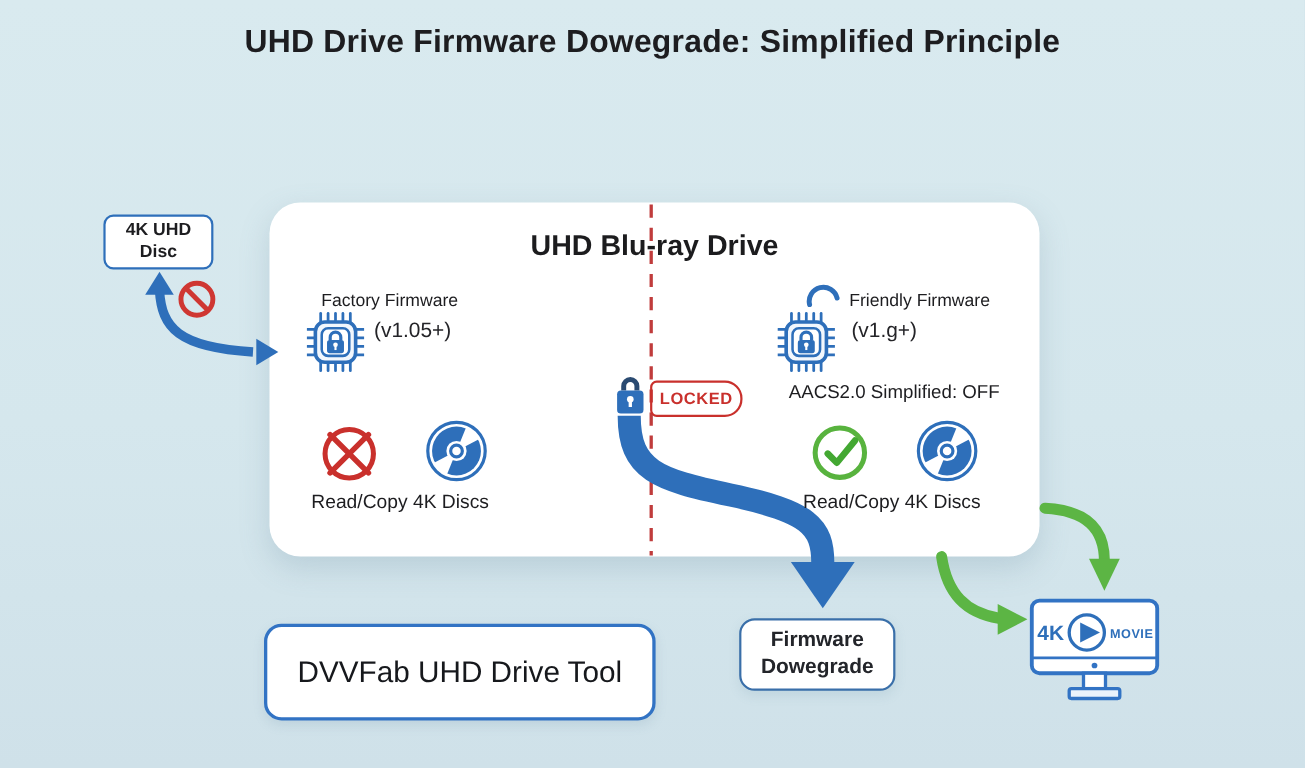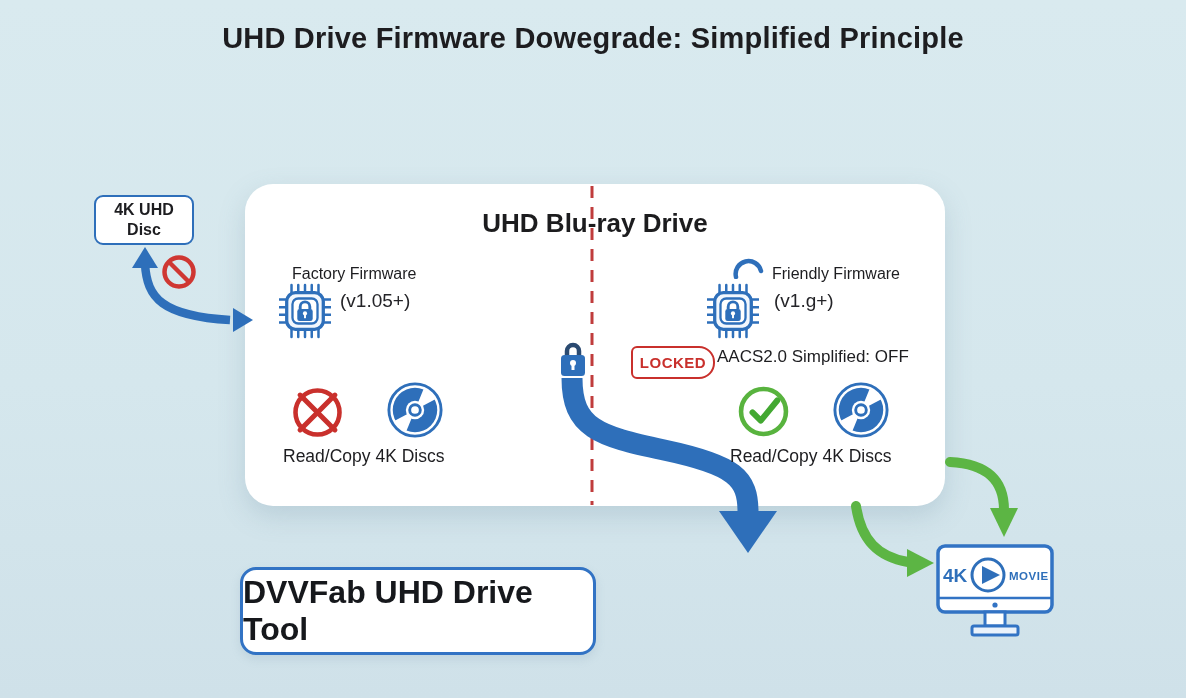--- a/index.html
+++ b/index.html
@@ -17,24 +17,24 @@
   .zc{z-index:3;}
   .fw-name{font-size:16px;font-weight:400;color:#1d1d20;white-space:nowrap;}
   .fw-ver{font-size:19px;font-weight:400;color:#242428;white-space:nowrap;}
   .fw-prot{font-size:17px;font-weight:500;color:#1d1d20;white-space:nowrap;}
   .fw-cap{font-size:17.5px;font-weight:400;color:#1d1d20;white-space:nowrap;}
   .disc-box{left:94px;top:195px;width:100px;height:50px;background:#fff;border:2.5px solid #2e6fba;
          border-radius:9px;display:flex;align-items:center;justify-content:center;text-align:center;
          font-size:16px;font-weight:700;color:#1d1d20;line-height:1.25;padding:7px;box-sizing:border-box;}
   .locked-tag{left:591px;top:346px;width:80px;height:29px;border:2.5px solid #c9302c;
          border-radius:6px 16px 16px 6px;color:#c9302c;font-size:15px;font-weight:700;
-         letter-spacing:.5px;display:flex;align-items:center;justify-content:center;background:transparent;margin-left:40px;}
+         letter-spacing:.5px;display:flex;align-items:center;justify-content:center;background:transparent;}
   .tool-box{left:240px;top:567px;width:350px;height:82px;background:#fff;border:3px solid #3273c4;
          border-radius:16px;display:flex;align-items:center;justify-content:center;
-         font-size:32px;font-weight:700;color:#16181c;box-shadow:0 4px 10px rgba(110,145,165,.18);}
+         font-size:27px;font-weight:400;color:#16181c;box-shadow:0 4px 10px rgba(110,145,165,.18);}
   .downgrade-box{left:672px;top:562px;width:138px;height:62px;background:#fff;border:2.5px solid #3a6fa9;
          border-radius:14px;display:flex;flex-direction:column;align-items:center;justify-content:center;
          font-size:19px;font-weight:600;color:#23252a;line-height:1.3;box-shadow:0 4px 10px rgba(110,145,165,.15);}
 </style>
 </head>
 <body>
 
 <div class="stage">
 
   <div class="abs title">UHD Drive Firmware Dowegrade: Simplified Principle</div>
@@ -166,20 +166,24 @@
     <path d="M30,30 L51,19 A23,23 0 0 0 39,8 Z" fill="#ffffff"></path>
     <path d="M30,30 L9,41 A23,23 0 0 0 21,52 Z" fill="#ffffff"></path>
     <circle cx="30" cy="30" r="9.5" fill="#ffffff"></circle>
     <circle cx="30" cy="30" r="5.5" fill="#ffffff" stroke="#2e6fba" stroke-width="3"></circle>
   </svg>
   <div class="abs zc fw-cap" style="left:730px;top:446px">Read/Copy 4K Discs</div>
 
   <div class="abs tool-box zc">
     <span>DVVFab UHD Drive Tool</span>
   </div>
+  <div class="abs downgrade-box zc">
+    <span>Firmware</span>
+    <span>Dowegrade</span>
+  </div>
 
   <svg class="abs zc" style="left:930px;top:540px" width="130" height="100" viewBox="0 0 130 100">
     <rect x="8" y="6" width="114" height="66" rx="7" fill="#ffffff" stroke="#3273c4" stroke-width="3.5"></rect>
     <line x1="9" y1="58" x2="121" y2="58" stroke="#3273c4" stroke-width="2.5"></line>
     <circle cx="65" cy="65" r="2.6" fill="#3273c4"></circle>
     <rect x="55" y="72" width="20" height="14" fill="#ffffff" stroke="#3273c4" stroke-width="3"></rect>
     <rect x="42" y="86" width="46" height="9" rx="2" fill="#eaf2fb" stroke="#3273c4" stroke-width="3"></rect>
     <text x="13" y="42" font-family="Liberation Sans, sans-serif" font-size="19" font-weight="bold" fill="#2e6fba">4K</text>
     <circle cx="58" cy="35" r="16" fill="#ffffff" stroke="#2e6fba" stroke-width="3"></circle>
     <polygon points="52,26 52,44 70,35" fill="#2e6fba"></polygon>

